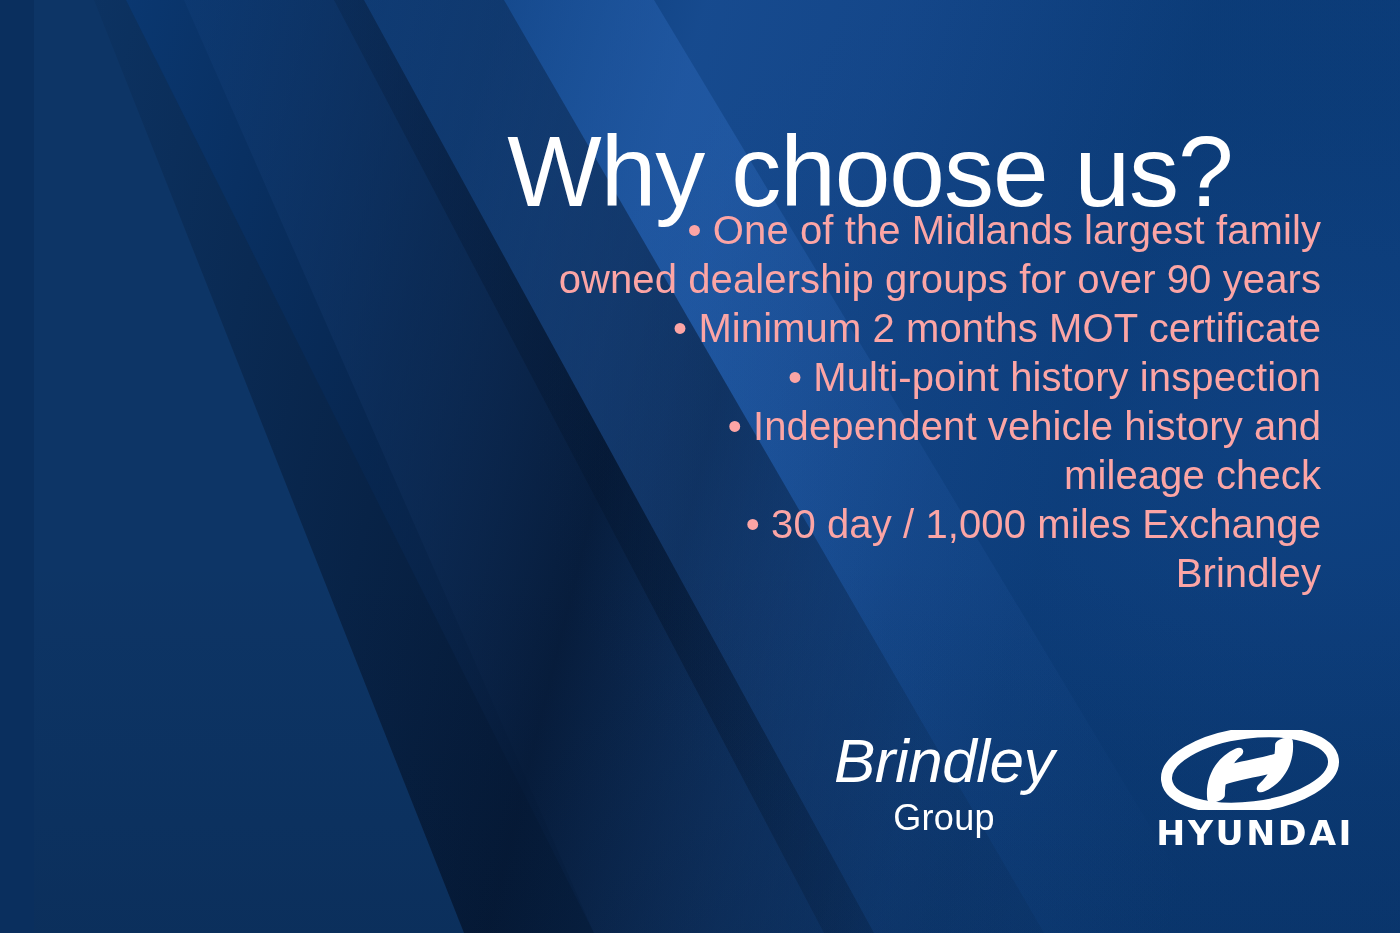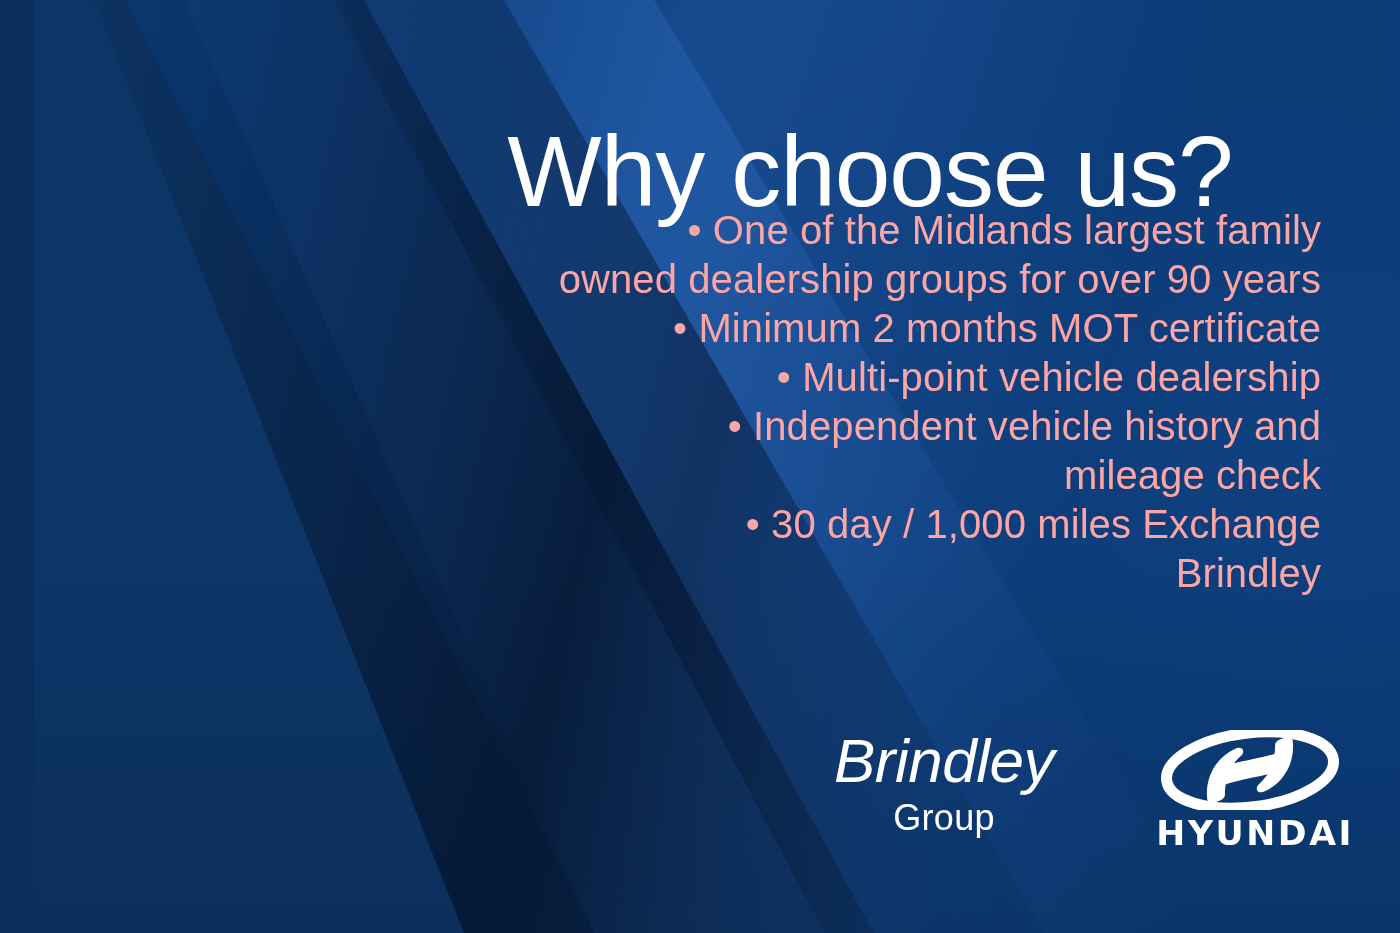--- a/index.html
+++ b/index.html
@@ -201,21 +201,21 @@
   <div class="bg-layer bg-darken-bottom"></div>
 
   <div class="content">
 
     <h1 class="title">Why choose us?</h1>
 
     <div class="bullet-list">
       <span class="bullet-line">• One of the Midlands largest family</span>
       <span class="bullet-line">owned dealership groups for over 90 years</span>
       <span class="bullet-line">• Minimum 2 months MOT certificate</span>
-      <span class="bullet-line">• Multi-point vehicle dealership</span>
+      <span class="bullet-line">• Multi-point history inspection</span>
       <span class="bullet-line">• Independent vehicle history and</span>
       <span class="bullet-line">mileage check</span>
       <span class="bullet-line">• 30 day / 1,000 miles Exchange</span>
       <span class="bullet-line">Brindley</span>
     </div>
 
     <div class="logo-row">
 
       <div class="brindley-logo">
         <span class="brindley-word">Brindley</span>

